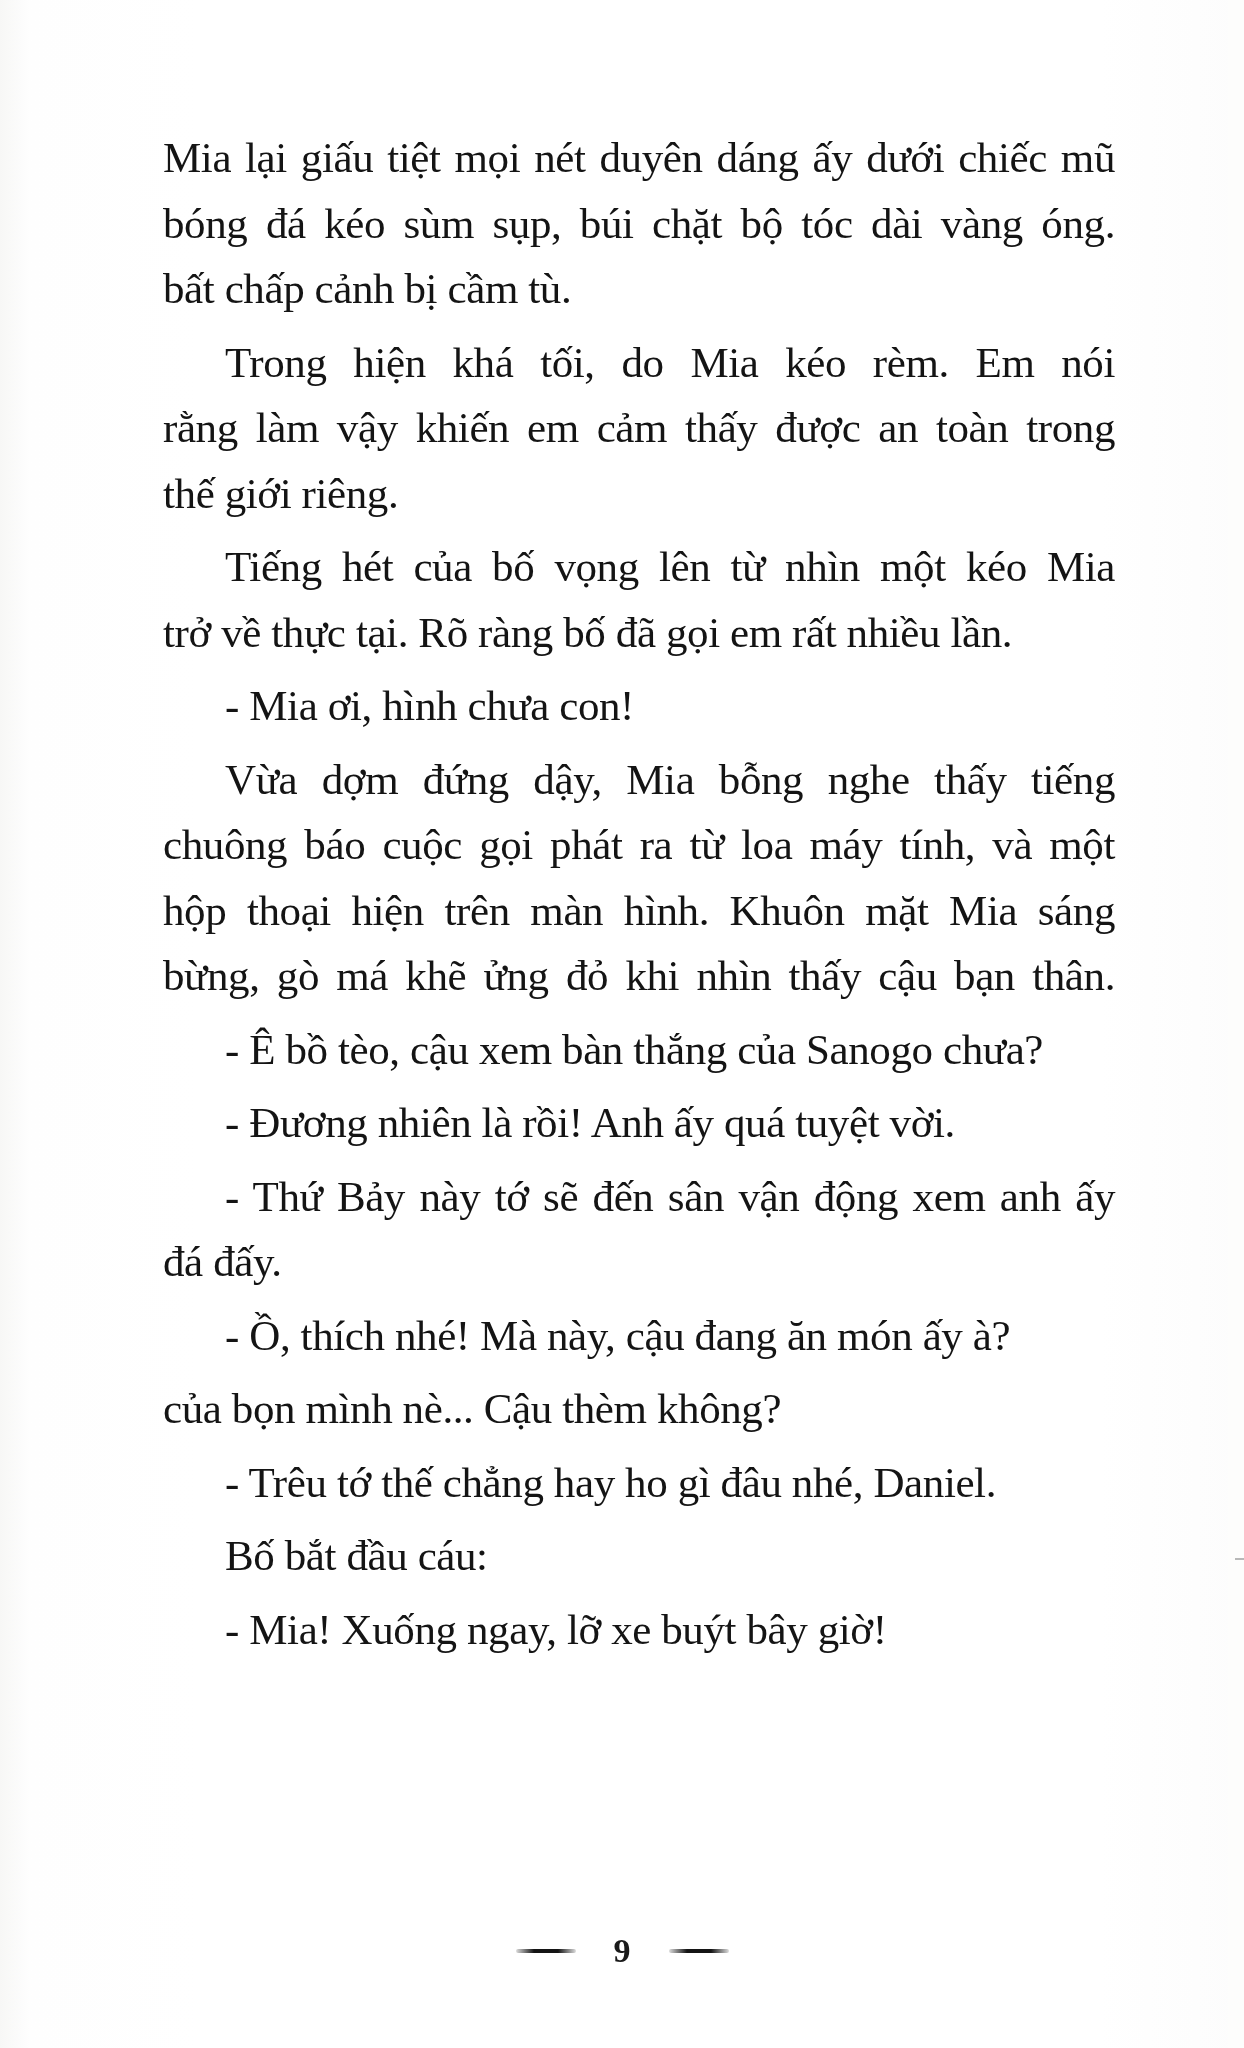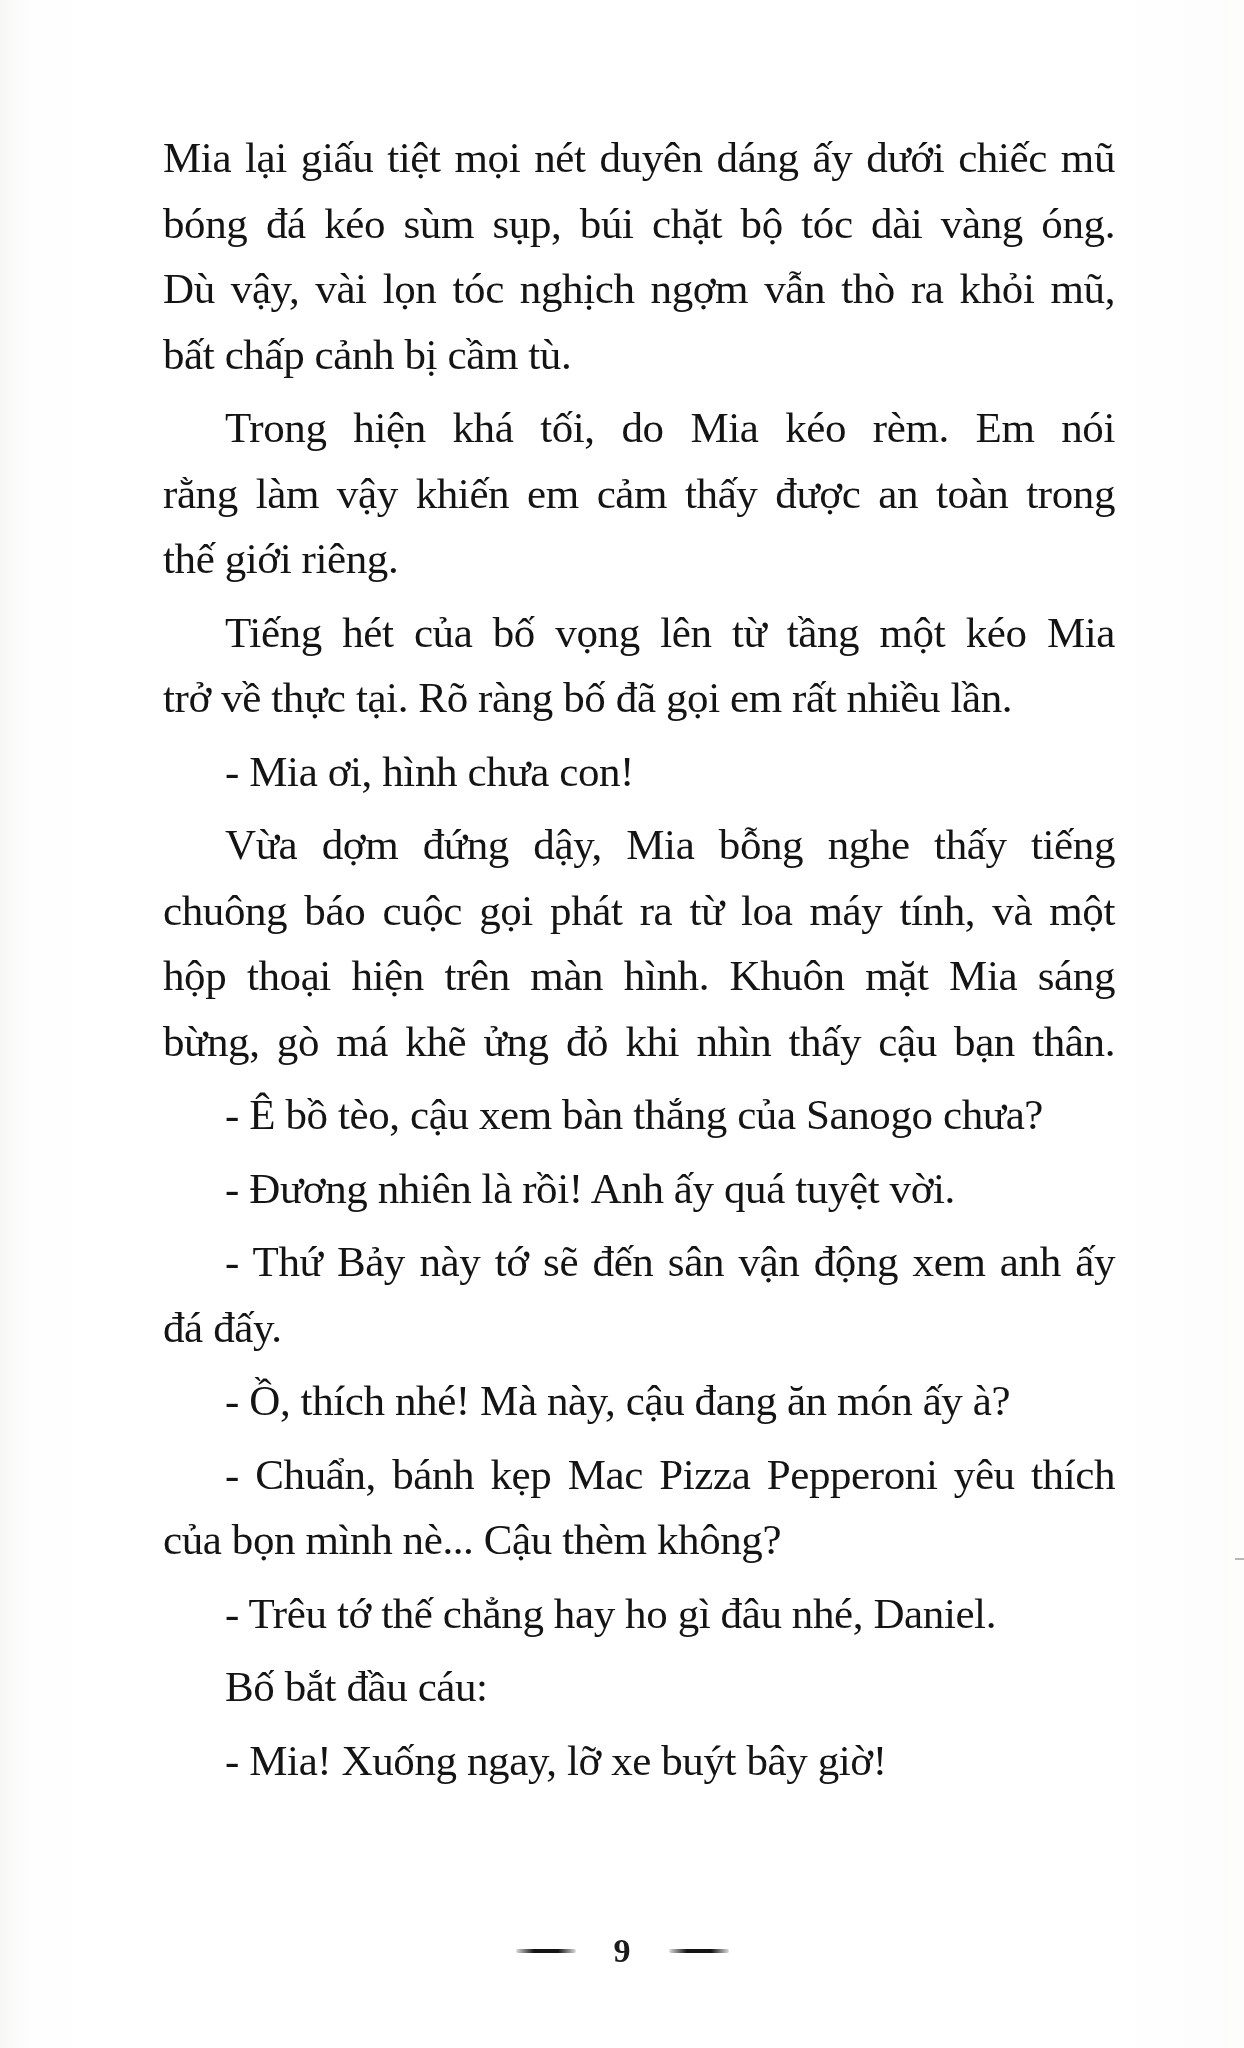--- a/index.html
+++ b/index.html
@@ -81,32 +81,31 @@
   </style>
 </head>
 <body>
 
 <div class="page">
   <div class="text-block">
 
     <p class="para">
       <span class="line">Mia lại giấu tiệt mọi nét duyên dáng ấy dưới chiếc mũ</span>
       <span class="line">bóng đá kéo sùm sụp, búi chặt bộ tóc dài vàng óng.</span>
-      <span class="line">Dù vậy, vài lọn tóc nghịch ngợm vẫn thò ra khỏi mũ,</span>
       <span class="line last">bất chấp cảnh bị cầm tù.</span>
     </p>
 
     <p class="para">
       <span class="line" style="padding-left:62px">Trong hiện khá tối, do Mia kéo rèm. Em nói</span>
       <span class="line">rằng làm vậy khiến em cảm thấy được an toàn trong</span>
       <span class="line last">thế giới riêng.</span>
     </p>
 
     <p class="para">
-      <span class="line" style="padding-left:62px">Tiếng hét của bố vọng lên từ tầng một kéo Mia</span>
+      <span class="line" style="padding-left:62px">Tiếng hét của bố vọng lên từ nhìn một kéo Mia</span>
       <span class="line last">trở về thực tại. Rõ ràng bố đã gọi em rất nhiều lần.</span>
     </p>
 
     <p class="para">
       <span class="line last" style="padding-left:62px">- Mia ơi, hình chưa con!</span>
     </p>
 
     <p class="para">
       <span class="line" style="padding-left:62px">Vừa dợm đứng dậy, Mia bỗng nghe thấy tiếng</span>
       <span class="line">chuông báo cuộc gọi phát ra từ loa máy tính, và một</span>
@@ -125,21 +124,20 @@
     <p class="para">
       <span class="line" style="padding-left:62px">- Thứ Bảy này tớ sẽ đến sân vận động xem anh ấy</span>
       <span class="line last">đá đấy.</span>
     </p>
 
     <p class="para">
       <span class="line last" style="padding-left:62px">- Ồ, thích nhé! Mà này, cậu đang ăn món ấy à?</span>
     </p>
 
     <p class="para">
-      <span class="line" style="padding-left:62px">- Chuẩn, bánh kẹp Mac Pizza Pepperoni yêu thích</span>
       <span class="line last">của bọn mình nè... Cậu thèm không?</span>
     </p>
 
     <p class="para">
       <span class="line last" style="padding-left:62px">- Trêu tớ thế chẳng hay ho gì đâu nhé, Daniel.</span>
     </p>
 
     <p class="para">
       <span class="line last" style="padding-left:62px">Bố bắt đầu cáu:</span>
     </p>

